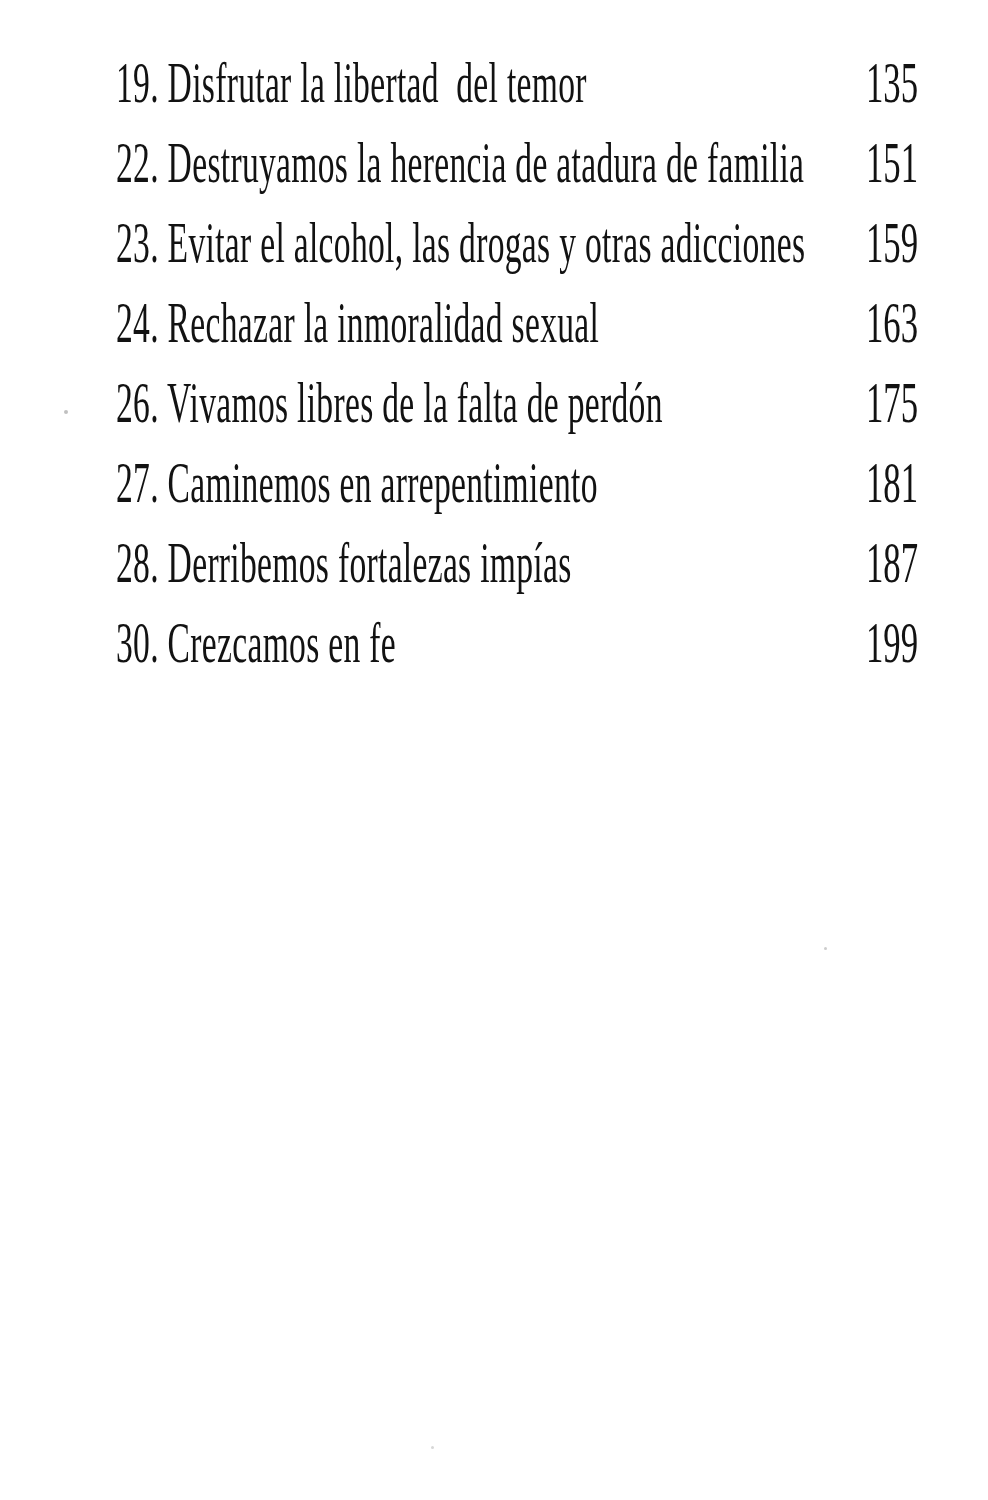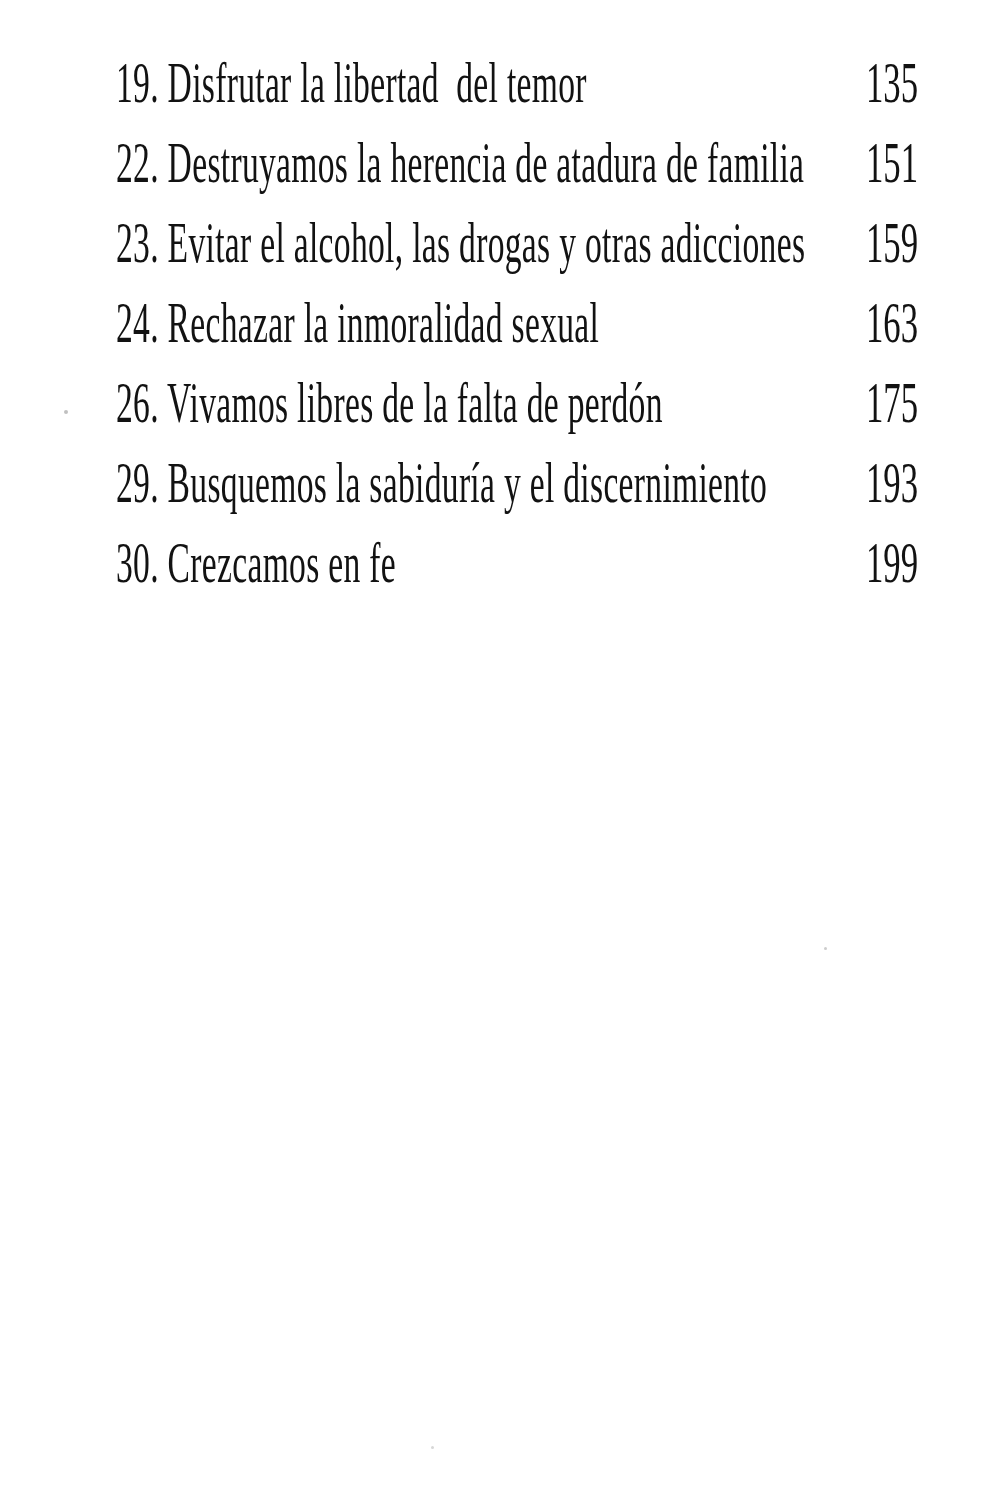--- a/index.html
+++ b/index.html
@@ -85,26 +85,30 @@
       <span class="toc-title">24. Rechazar la inmoralidad sexual</span>
       <span class="toc-page">163</span>
     </div>
 
 
     <div class="toc-row">
       <span class="toc-title">26. Vivamos libres de la falta de perdón</span>
       <span class="toc-page">175</span>
     </div>
 
-
+    <div class="toc-row">
+      <span class="toc-title">27. Caminemos en arrepentimiento</span>
+      <span class="toc-page">181</span>
+    </div>
 
     <div class="toc-row">
-      <span class="toc-title">29. Busquemos la sabiduría y el discernimiento</span>
-      <span class="toc-page">193</span>
+      <span class="toc-title">28. Derribemos fortalezas impías</span>
+      <span class="toc-page">187</span>
     </div>
+
 
     <div class="toc-row">
       <span class="toc-title">30. Crezcamos en fe</span>
       <span class="toc-page">199</span>
     </div>
 
 
   </div>
 
   <div class="speck speck-a"></div>

